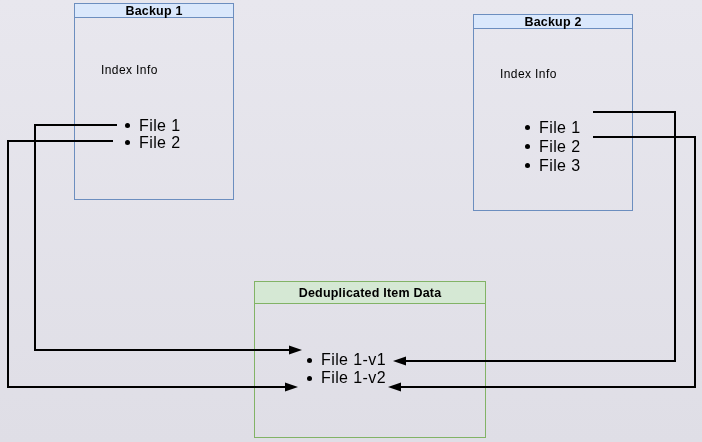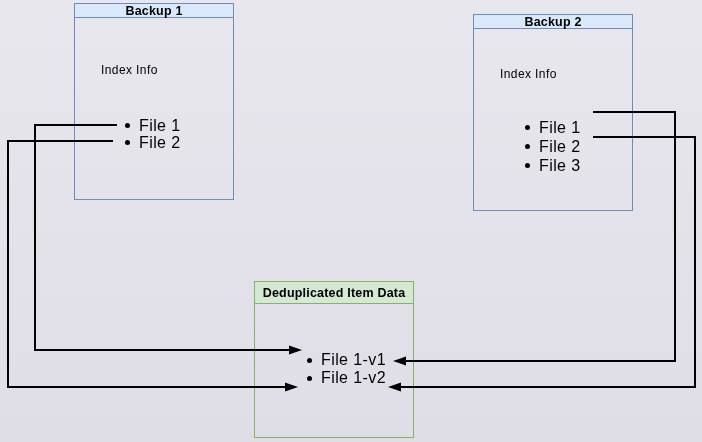--- a/index.html
+++ b/index.html
@@ -68,21 +68,21 @@
         <span class="dot"></span>
         <span class="txt">File 2</span>
       </div>
       <div class="item">
         <span class="dot"></span>
         <span class="txt">File 3</span>
       </div>
     </div>
   </div>
 
-  <div class="node green" style="left:254px;top:281px;width:160px;height:157px">
+  <div class="node green" style="left:254px;top:281px;width:232px;height:157px">
     <div class="node-title">Deduplicated Item Data</div>
     <div class="list" style="left:52px;top:69px;--ih:18px">
       <div class="item">
         <span class="dot"></span>
         <span class="txt">File 1-v1</span>
       </div>
       <div class="item">
         <span class="dot"></span>
         <span class="txt">File 1-v2</span>
       </div>

